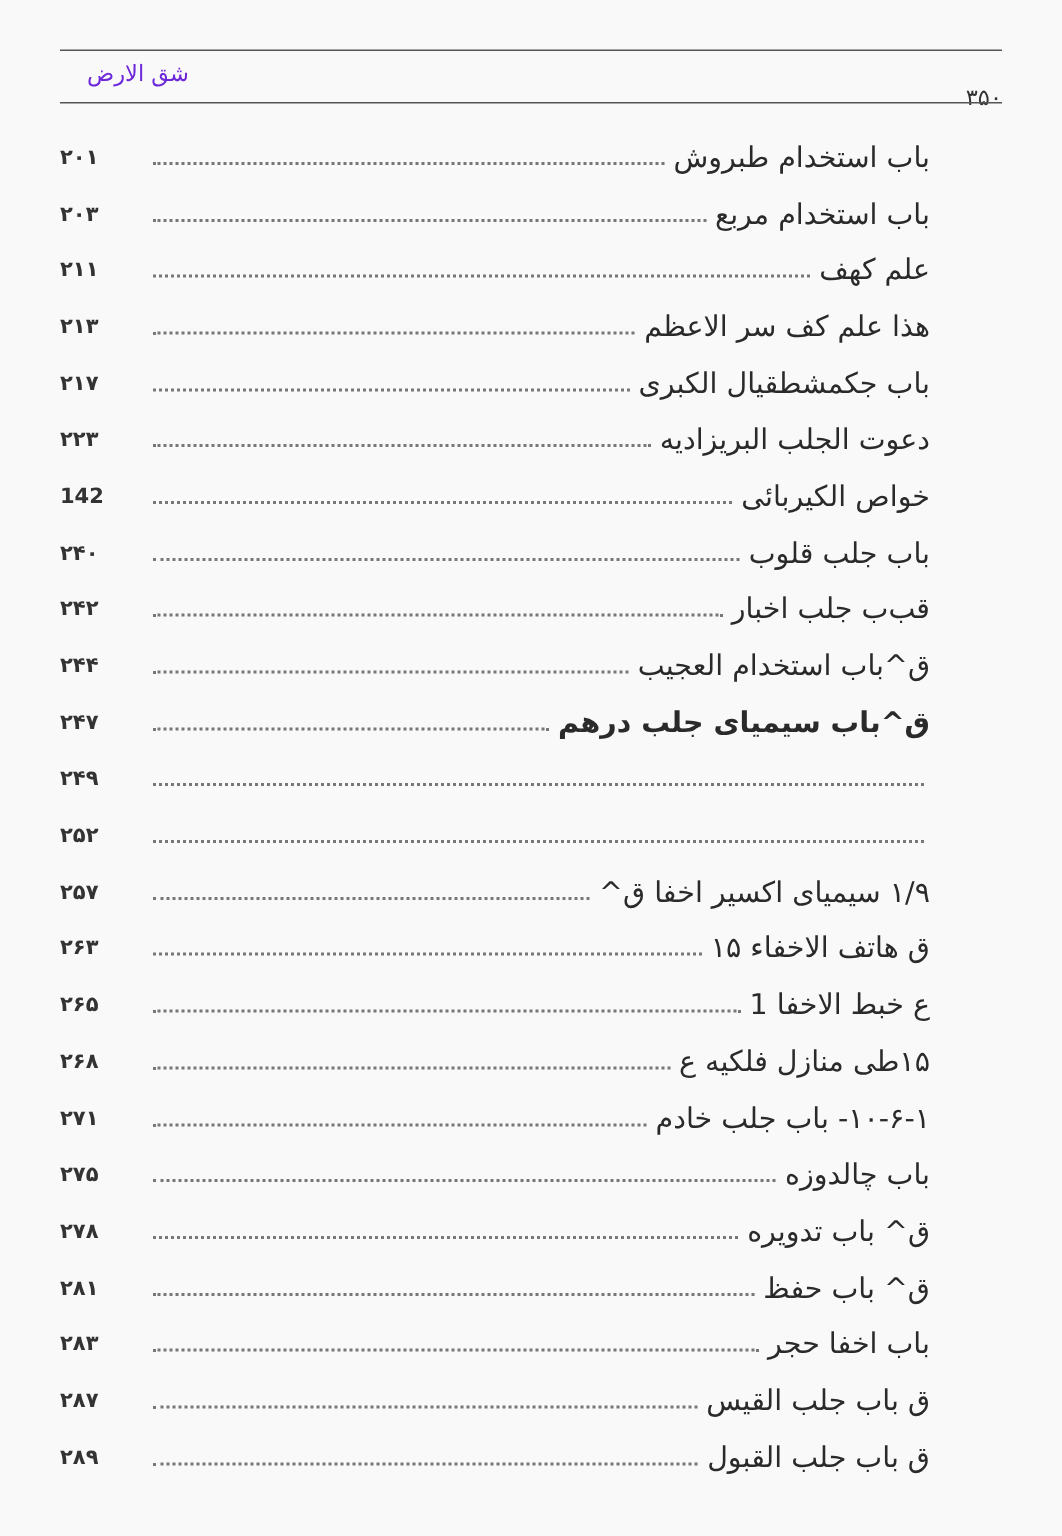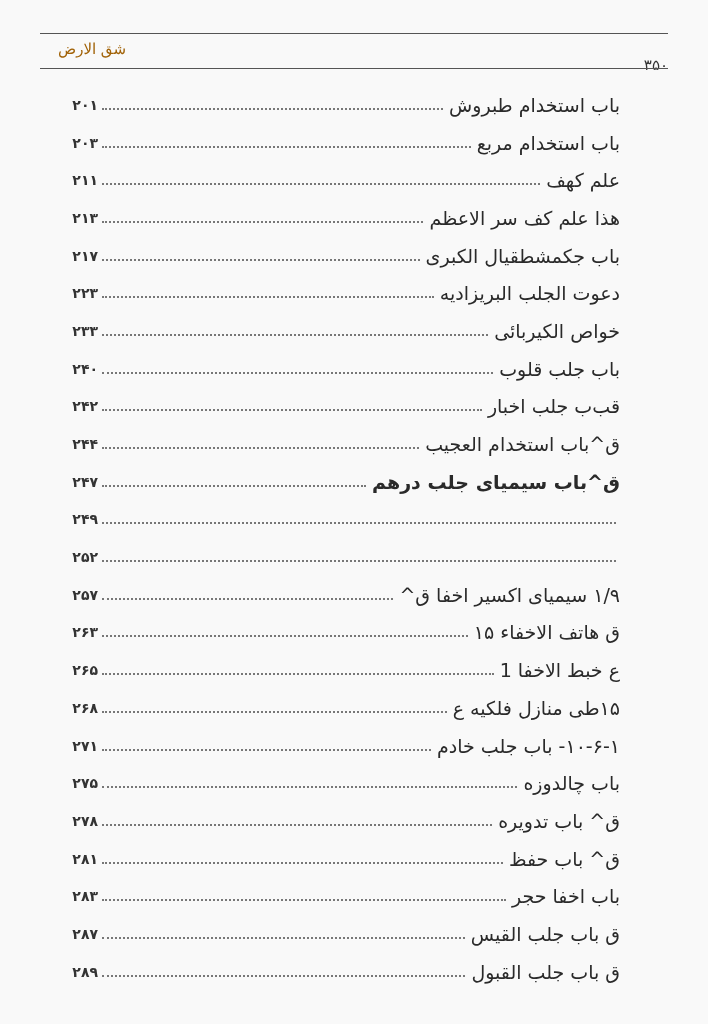--- a/index.html
+++ b/index.html
@@ -38,21 +38,21 @@
       width: 628px;
       height: 24px;
       direction: ltr;
     }
     .header-title {
       position: absolute;
       left: 18px;
       top: 0;
       font-family: "DejaVu Serif", serif;
       font-size: 15px;
-      color: #a16207;
+      color: #6d28d9;
       direction: rtl;
     }
     .page-number {
       position: absolute;
       right: 0;
       top: 0;
       font-size: 15px;
       color: #333;
       margin-top: 16px;
     }
@@ -83,21 +83,21 @@
       border-bottom: 2px dotted #777;
       margin: 0 4px;
       position: relative;
       top: 4px;
     }
     .toc-page {
       width: 58px;
       font-size: 14px;
       font-weight: bold;
       color: #333;
-      text-align: right;
+      text-align: left;
       white-space: nowrap;
     }
   </style>
 </head>
 <body>
 
 <div class="page">
   <div class="rule top"></div>
   <div class="running-header">
     <span class="header-title">شق الارض</span>
@@ -132,21 +132,21 @@
     <span class="toc-page">۲۱۷</span>
   </div>
       <div class="toc-row">
     <span class="toc-title">دعوت الجلب البریزادیه</span>
     <span class="toc-dots"></span>
     <span class="toc-page">۲۲۳</span>
   </div>
       <div class="toc-row">
     <span class="toc-title">خواص الکیربائی</span>
     <span class="toc-dots"></span>
-    <span class="toc-page">۲۳۳</span>
+    <span class="toc-page">142</span>
   </div>
       <div class="toc-row">
     <span class="toc-title">باب جلب قلوب</span>
     <span class="toc-dots"></span>
     <span class="toc-page">۲۴۰</span>
   </div>
       <div class="toc-row">
     <span class="toc-title">قب‌ب جلب اخبار</span>
     <span class="toc-dots"></span>
     <span class="toc-page">۲۴۲</span>

